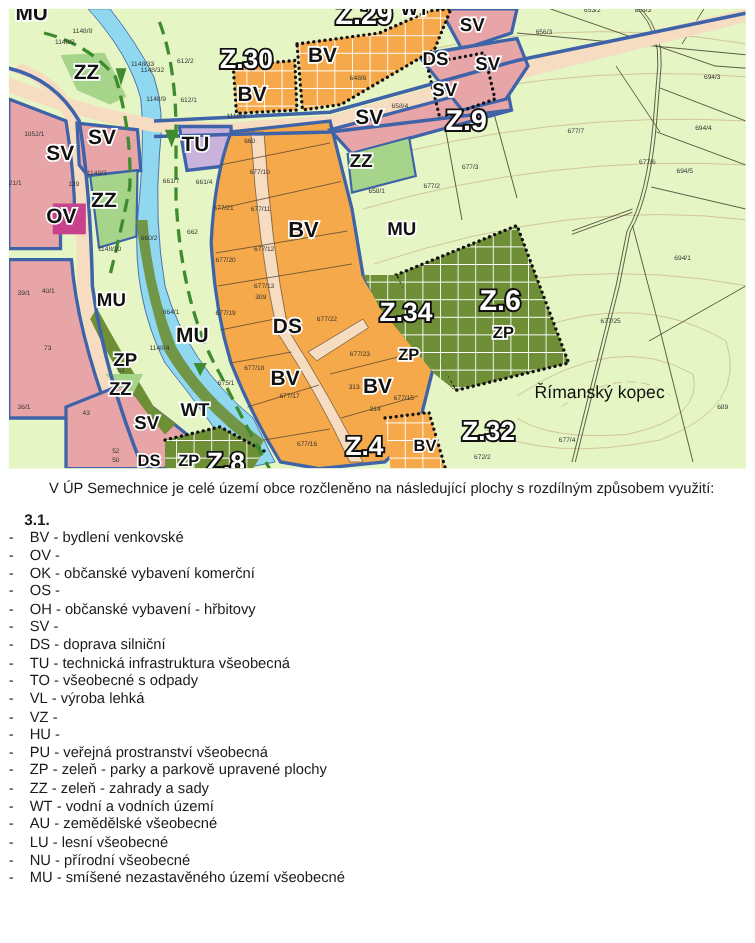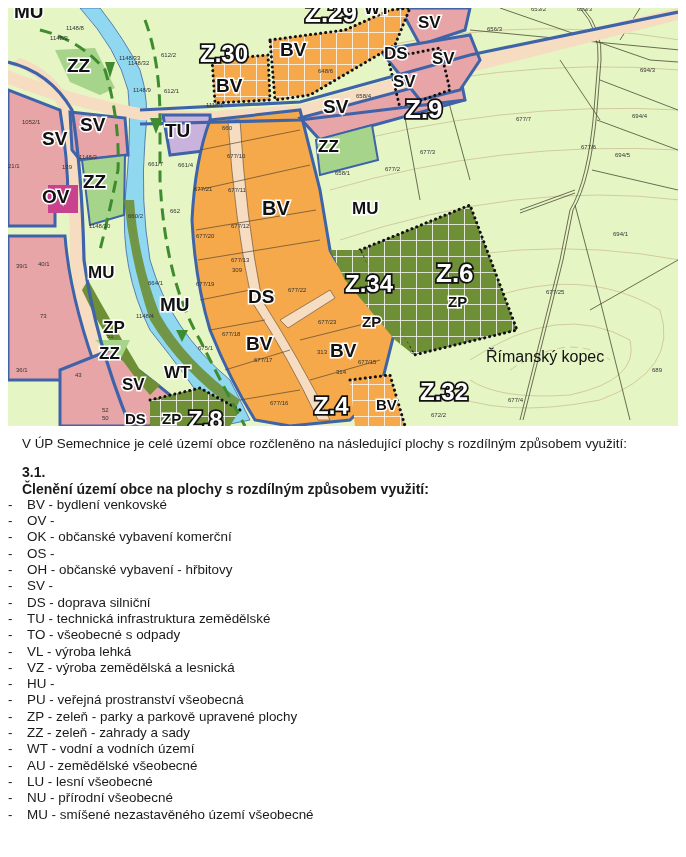--- a/index.html
+++ b/index.html
@@ -5,21 +5,21 @@
   html, body { margin: 0; padding: 0; background: #ffffff; }
   body { width: 686px; height: 857px; overflow: hidden; position: relative; font-family: "Liberation Sans", sans-serif; color: #1a1a1a; }
   #map { position: absolute; left: 8px; top: 8px; width: 670px; height: 418px; overflow: hidden; background: #e6f5c4; }
   #map svg { display: block; }
   .zlabel { font-family: "Liberation Sans", sans-serif; font-weight: bold; fill: #111; stroke: #fff; stroke-width: 3px; paint-order: stroke; }
   .zbig { font-family: "Liberation Sans", sans-serif; font-weight: bold; fill: #fff; stroke: #111; stroke-width: 3.5px; paint-order: stroke; }
   .parcel { font-family: "Liberation Sans", sans-serif; font-size: 6px; fill: #333; }
   .place { font-family: "Liberation Sans", sans-serif; font-size: 16px; fill: #111; }
   #doc { position: absolute; left: 22px; top: 436px; width: 650px; font-size: 13.4px; line-height: 16.3px; }
   .p1 { margin: 0 0 6px 0; }
-  .p2 { margin: 0 0 12px 0; }
+  .p2 { margin: 0 0 12px 0; text-align: center; }
   .heading { font-weight: bold; font-size: 14px; margin: 0 0 0 0; display: flex; flex-direction: column; }
   .heading .num { width: 50px; }
   ul.uses { list-style: none; margin: 0; padding: 0; }
   ul.uses li { display: flex; height: 16.3px; }
   ul.uses li .dash { width: 19px; margin-left: -14px; text-align: left; padding-left: 0; }
   ul.uses li .code { }
   ul.uses li .sep { }
 </style>
 </head>
 <body>
@@ -275,21 +275,20 @@
 
       <text id="place-name" class="place" x="486" y="362">Římanský kopec</text>
     </g>
   </svg>
 </div>
 
 <div id="doc">
   <p class="p2">V ÚP Semechnice je celé území obce rozčleněno na následující plochy s rozdílným způsobem využití:</p>
   <div class="heading">
     <span class="num">3.1.</span>
-    <span>Členění území obce na plochy s rozdílným způsobem využití:</span>
   </div>
   <ul class="uses" id="uses-list">
       <li style="margin-left: 0px;">
         <span class="dash">-</span>
         <span class="code">BV</span>
         <span class="sep" style="white-space: pre;"> - </span>
         <span>bydlení venkovské</span>
       </li>
       <li style="margin-left: 0px;">
         <span class="dash">-</span>
@@ -321,39 +320,38 @@
       <li style="margin-left: 0px;">
         <span class="dash">-</span>
         <span class="code">DS</span>
         <span class="sep" style="white-space: pre;"> - </span>
         <span>doprava silniční</span>
       </li>
       <li style="margin-left: 0px;">
         <span class="dash">-</span>
         <span class="code">TU</span>
         <span class="sep" style="white-space: pre;"> - </span>
-        <span>technická infrastruktura zemědělské</span>
+        <span>technická infrastruktura všeobecná</span>
       </li>
       <li style="margin-left: 0px;">
         <span class="dash">-</span>
         <span class="code">TO</span>
         <span class="sep" style="white-space: pre;"> - </span>
         <span>všeobecné s odpady</span>
       </li>
       <li style="margin-left: 0px;">
         <span class="dash">-</span>
         <span class="code">VL</span>
         <span class="sep" style="white-space: pre;"> - </span>
         <span>výroba lehká</span>
       </li>
       <li style="margin-left: 0px;">
         <span class="dash">-</span>
         <span class="code">VZ</span>
         <span class="sep" style="white-space: pre;"> - </span>
-        <span>výroba zemědělská a lesnická</span>
       </li>
       <li style="margin-left: 0px;">
         <span class="dash">-</span>
         <span class="code">HU</span>
         <span class="sep" style="white-space: pre;"> - </span>
       </li>
       <li style="margin-left: 0px;">
         <span class="dash">-</span>
         <span class="code">PU</span>
         <span class="sep" style="white-space: pre;"> - </span>

